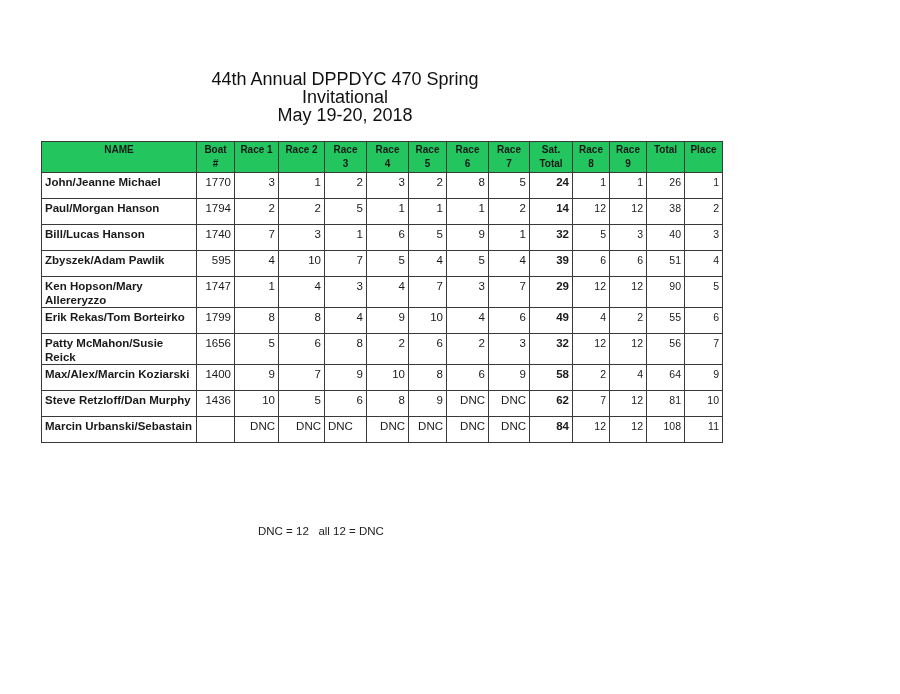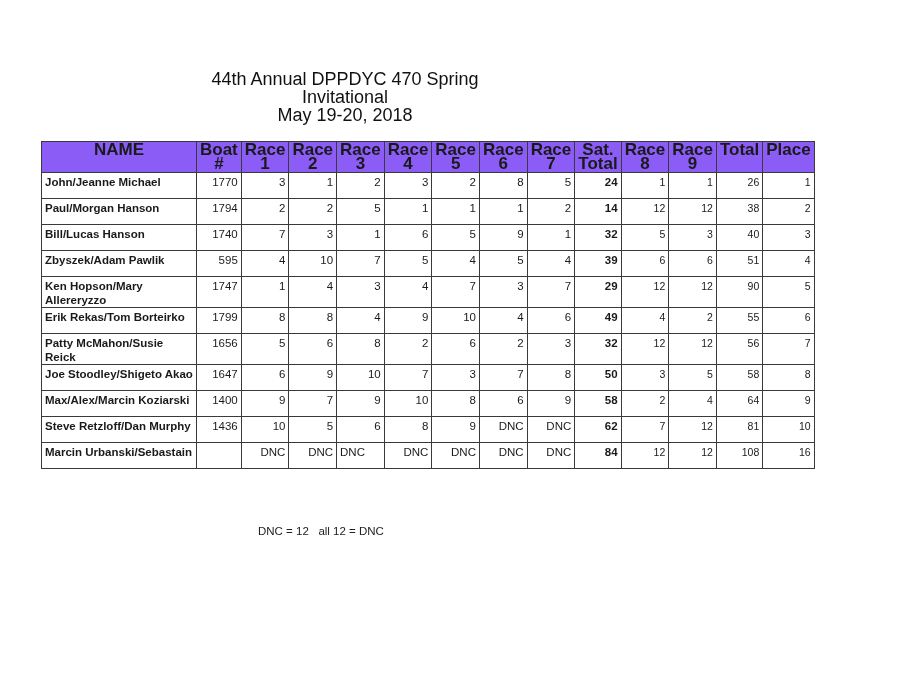--- a/index.html
+++ b/index.html
@@ -32,27 +32,27 @@
       border-collapse: collapse;
       table-layout: fixed;
       font-size: 11.5px;
     }
     table.results th, table.results td {
       border: 1.5px solid #3a3a3a;
       padding: 0 3px;
       overflow: hidden;
     }
     table.results th {
-      background: #8b5cf6;
+      background: #22c55e;
       font-weight: bold;
       text-align: center;
       vertical-align: top;
       line-height: 14px;
       padding-top: 1px;
-      font-size: 17px;
+      font-size: 10px;
     }
     table.results thead tr { height: 31px; }
     table.results tbody tr { height: 26px; }
     table.results td {
       vertical-align: top;
       text-align: right;
       line-height: 14px;
       padding-top: 2px;
     }
     table.results td.name {
@@ -229,36 +229,20 @@
         <td>6</td>
         <td>2</td>
         <td>3</td>
         <td class="sat">32</td>
         <td class="small">12</td>
         <td class="small">12</td>
         <td class="small">56</td>
         <td class="small">7</td>
       </tr>
       <tr>
-        <td class="name">Joe Stoodley/Shigeto Akao</td>
-        <td>1647</td>
-        <td>6</td>
-        <td>9</td>
-        <td>10</td>
-        <td>7</td>
-        <td>3</td>
-        <td>7</td>
-        <td>8</td>
-        <td class="sat">50</td>
-        <td class="small">3</td>
-        <td class="small">5</td>
-        <td class="small">58</td>
-        <td class="small">8</td>
-      </tr>
-      <tr>
         <td class="name">Max/Alex/Marcin Koziarski</td>
         <td>1400</td>
         <td>9</td>
         <td>7</td>
         <td>9</td>
         <td>10</td>
         <td>8</td>
         <td>6</td>
         <td>9</td>
         <td class="sat">58</td>
@@ -290,18 +274,18 @@
         <td>DNC</td>
         <td class="dnc-left">DNC</td>
         <td>DNC</td>
         <td>DNC</td>
         <td>DNC</td>
         <td>DNC</td>
         <td class="sat">84</td>
         <td class="small">12</td>
         <td class="small">12</td>
         <td class="small">108</td>
-        <td class="small">16</td>
+        <td class="small">11</td>
       </tr>
     </tbody>
 </table>
 
 <div class="footnote">DNC = 12   all 12 = DNC</div>
 
 </body></html>

